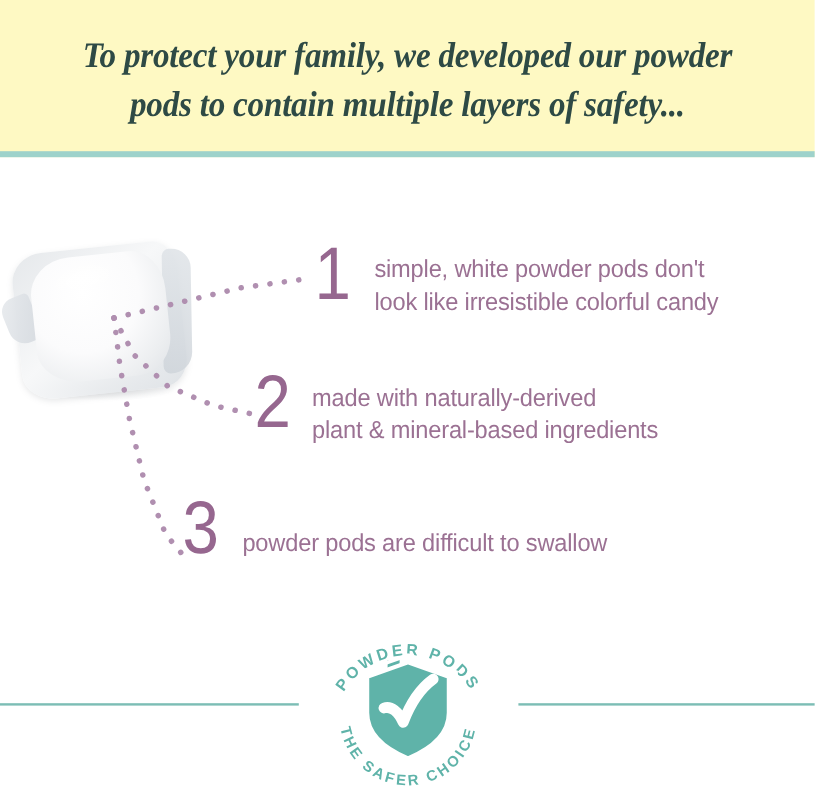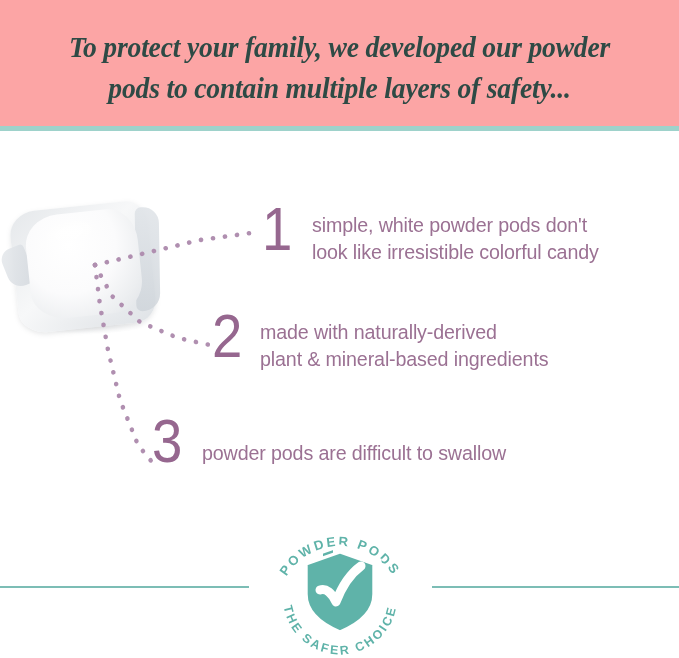--- a/index.html
+++ b/index.html
@@ -16,21 +16,21 @@
     -webkit-font-smoothing: antialiased;
   }
 
   
   .header-banner {
     position: absolute;
     left: 0;
     top: 0;
     width: 679px;
     height: 131px;
-    background: #fca5a5;
+    background: #fef9c3;
     box-sizing: border-box;
   }
   .header-banner::after {
     content: "";
     position: absolute;
     left: 0;
     bottom: 0;
     width: 100%;
     height: 5px;
     background: #9ed2cb;

